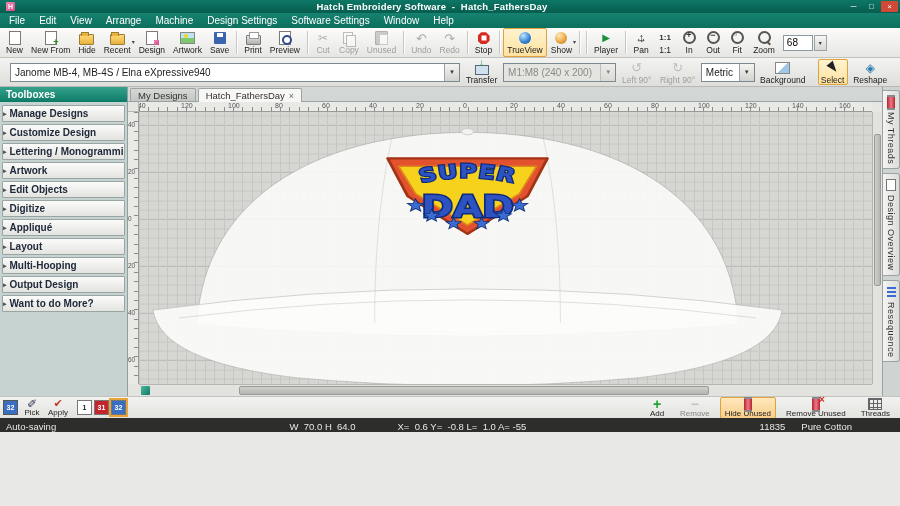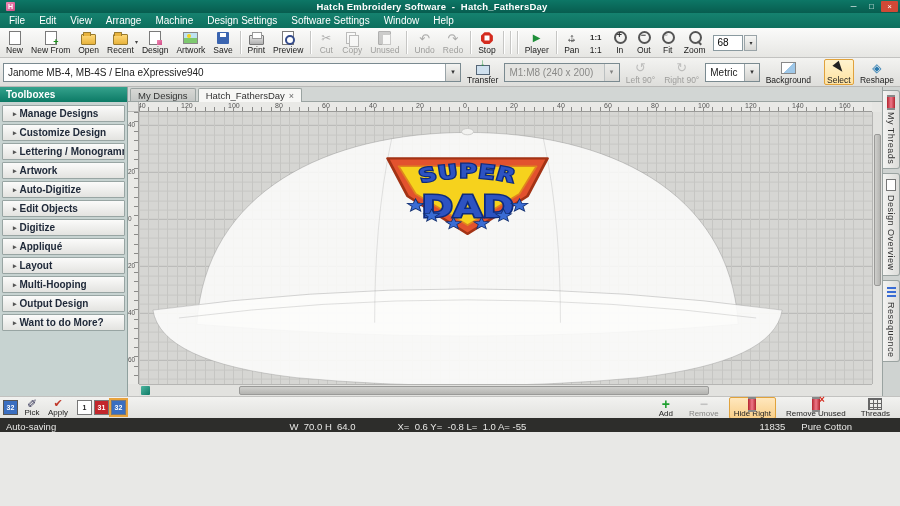--- a/index.html
+++ b/index.html
@@ -37,40 +37,40 @@
   .tb-btn.disabled .icn{opacity:.45;filter:grayscale(1)}
   .tb-btn.active{background:linear-gradient(#fff3cf,#ffe2a0);border-color:#e0a23c}
   .drop{position:absolute;right:-1px;top:9px;font-size:6px;color:#444}
   .zoom-box{display:flex;align-items:center;gap:1px;margin-left:4px}
   .zoom-input{width:30px;height:16px;border:1px solid #8a9aa0;background:#fff;font-size:10px;padding:0 3px;font-family:inherit}
   .zoom-caret{width:13px;height:16px;background:linear-gradient(#f6f6f4,#d8d8d5);border:1px solid #9aa4a8;
     display:flex;align-items:center;justify-content:center;font-size:6px;color:#333}
 
   
   .toolbar2{height:29px;flex:0 0 auto;background:linear-gradient(#f3f3f1,#dededb);
-    border-bottom:1px solid #b8b8b6;display:flex;align-items:center;padding:0 3px;gap:3px;overflow:hidden}
+    border-bottom:1px solid #b8b8b6;display:flex;align-items:center;padding:0 10px;gap:3px;overflow:hidden}
   .combo{display:flex;align-items:center;height:19px;background:#fff;border:1px solid #7a8a90;font-size:10px}
   .combo-val{flex:1;padding:0 4px;white-space:nowrap;overflow:hidden}
   .combo .caret{width:15px;align-self:stretch;background:linear-gradient(#f4f4f2,#d2d2cf);
     border-left:1px solid #9aa4a8;display:flex;align-items:center;justify-content:center;font-size:7px;color:#333}
   .combo.machine{width:486px}
   .combo.hoop{width:122px;background:#e4e4e1;color:#8a8a88}
   .combo.hoop .caret{opacity:.55}
   .combo.units{width:58px}
   .toolbar2 .tb-btn{padding:1px 3px 0}
   .push{margin-left:auto}
 
   
   .main{flex:1;display:flex;min-height:0}
   .sidebar{width:128px;flex:0 0 auto;background:#c7d3d1;border-right:1px solid #8fa09e;display:flex;flex-direction:column}
   .sb-header{height:15px;flex:0 0 auto;background:linear-gradient(#35a28c,#0c7a66);color:#fff;font-weight:bold;
     font-size:10px;display:flex;align-items:center;padding-left:6px}
   #sb-items{padding:3px 2px 0}
   .sb-item{height:17px;margin-bottom:2px;background:linear-gradient(#fbfbfa,#e3e3e0);border:1px solid #98a5a3;
-    border-radius:1px;display:flex;align-items:center;font-size:10px;font-weight:bold;color:#202a3a;padding-left:10px;gap:3px;white-space:nowrap;overflow:hidden}
+    border-radius:1px;display:flex;align-items:center;font-size:10px;font-weight:bold;color:#202a3a;padding-left:0;gap:3px;white-space:nowrap;overflow:hidden}
   .sb-arrow{font-size:7px;color:#555}
 
   .canvas-col{flex:1;display:flex;flex-direction:column;min-width:0;background:#e6e6e3}
   .ctabs{height:15px;flex:0 0 auto;background:#d2d6d4;border-bottom:1px solid #9aa3a1;
     display:flex;align-items:flex-end;padding:1px 2px 0;gap:2px}
   .ctab{height:13px;display:flex;align-items:center;padding:0 7px;font-size:9.5px;color:#333;gap:4px;
     background:linear-gradient(#d8d8d5,#c4c7c5);border:1px solid #9aa3a1;border-bottom:none;border-radius:2px 2px 0 0;white-space:nowrap}
   .ctab.active{background:#f7f7f5;height:14px;margin-bottom:-1px;z-index:2}
   .tab-close{font-size:9px;color:#666}
 
@@ -246,21 +246,21 @@
           <div class="tb-btn">
             <span class="icn icn-new"></span>
             <span class="tb-label">New</span>
           </div>
           <div class="tb-btn">
             <span class="icn icn-new-from"></span>
             <span class="tb-label">New From</span>
           </div>
           <div class="tb-btn">
             <span class="icn icn-open"></span>
-            <span class="tb-label">Open</span>
+            <span class="tb-label">Hide</span>
           </div>
           <div class="tb-btn">
             <span class="icn icn-recent"></span>
             <span class="tb-label">Recent</span>
             <span class="drop">▾</span>
           </div>
           <div class="tb-btn">
             <span class="icn icn-design"></span>
             <span class="tb-label">Design</span>
           </div>
@@ -311,20 +311,31 @@
           </div>
         </div>
         <div class="tb-sep"></div>
         <div class="tb-group">
           <div class="tb-btn">
             <span class="icn icn-stop"></span>
             <span class="tb-label">Stop</span>
           </div>
         </div>
         <div class="tb-sep"></div>
+        <div class="tb-group">
+          <div class="tb-btn active">
+            <span class="icn icn-trueview"></span>
+            <span class="tb-label">TrueView</span>
+          </div>
+          <div class="tb-btn">
+            <span class="icn icn-show"></span>
+            <span class="tb-label">Show</span>
+            <span class="drop">▾</span>
+          </div>
+        </div>
         <div class="tb-sep"></div>
         <div class="tb-sep"></div>
         <div class="tb-group">
           <div class="tb-btn">
             <span class="icn icn-player"></span>
             <span class="tb-label">Player</span>
           </div>
         </div>
         <div class="tb-sep"></div>
         <div class="tb-group">
@@ -414,24 +425,20 @@
             <span class="sb-arrow">▸</span>
             <span>Customize Design</span>
           </div>
           <div class="sb-item">
             <span class="sb-arrow">▸</span>
             <span>Lettering / Monogramming</span>
           </div>
           <div class="sb-item">
             <span class="sb-arrow">▸</span>
             <span>Artwork</span>
-          </div>
-          <div class="sb-item">
-            <span class="sb-arrow">▸</span>
-            <span>Auto-Digitize</span>
           </div>
           <div class="sb-item">
             <span class="sb-arrow">▸</span>
             <span>Edit Objects</span>
           </div>
           <div class="sb-item">
             <span class="sb-arrow">▸</span>
             <span>Digitize</span>
           </div>
           <div class="sb-item">
@@ -582,21 +589,21 @@
         <div class="pal-btn">
           <span class="icn icn-add"></span>
           <span class="pal-label">Add</span>
         </div>
         <div class="pal-btn disabled">
           <span class="icn icn-remove"></span>
           <span class="pal-label">Remove</span>
         </div>
         <div class="pal-btn active">
           <span class="icn icn-hide-unused"></span>
-          <span class="pal-label">Hide Right</span>
+          <span class="pal-label">Hide Unused</span>
         </div>
         <div class="pal-btn">
           <span class="icn icn-remove-unused"></span>
           <span class="pal-label">Remove Unused</span>
         </div>
         <div class="pal-btn">
           <span class="icn icn-threads-grid"></span>
           <span class="pal-label">Threads</span>
         </div>
       </div>

